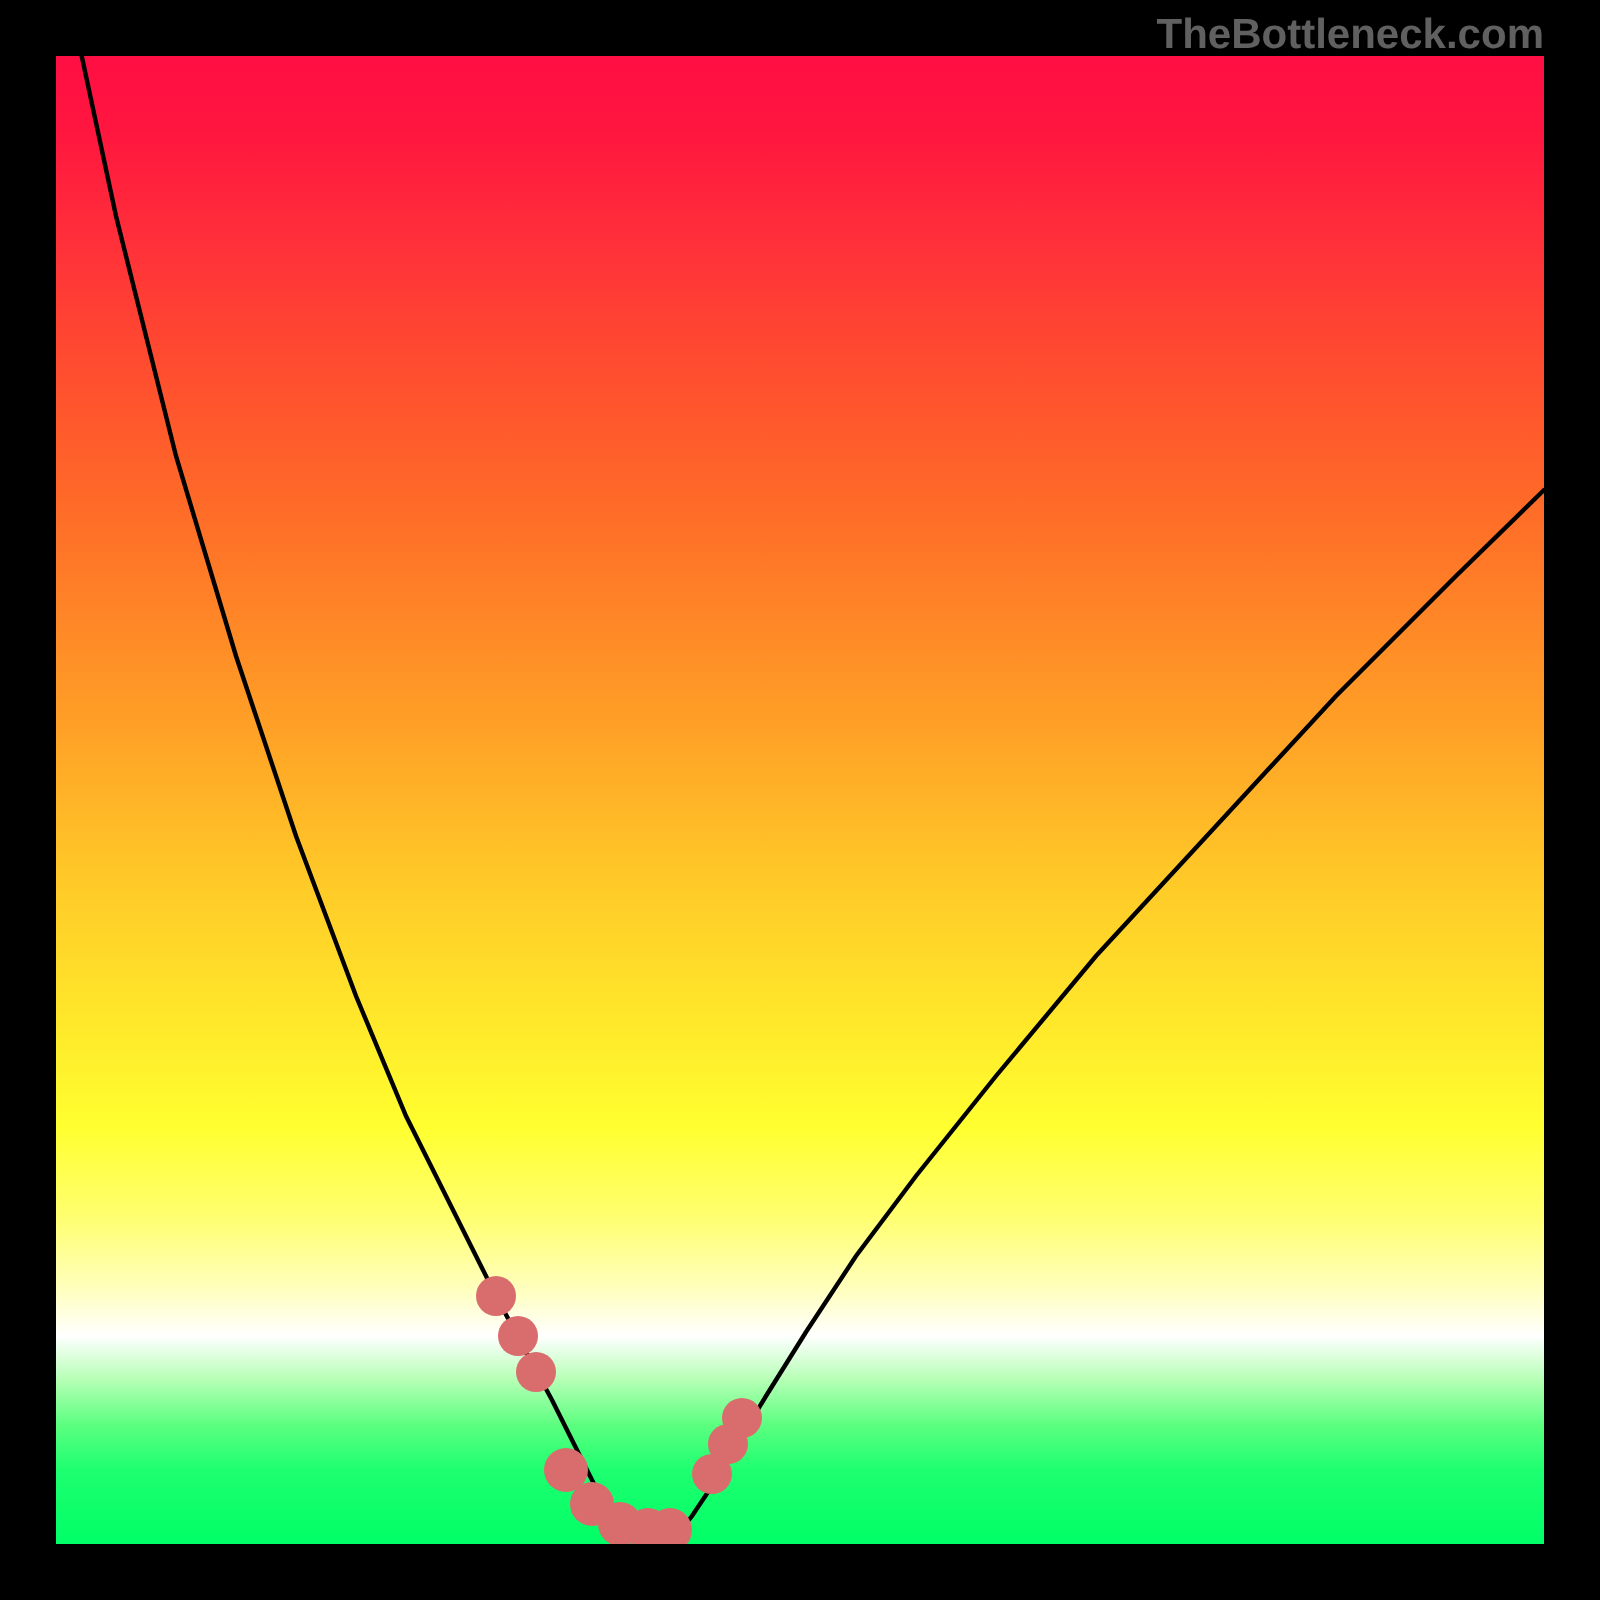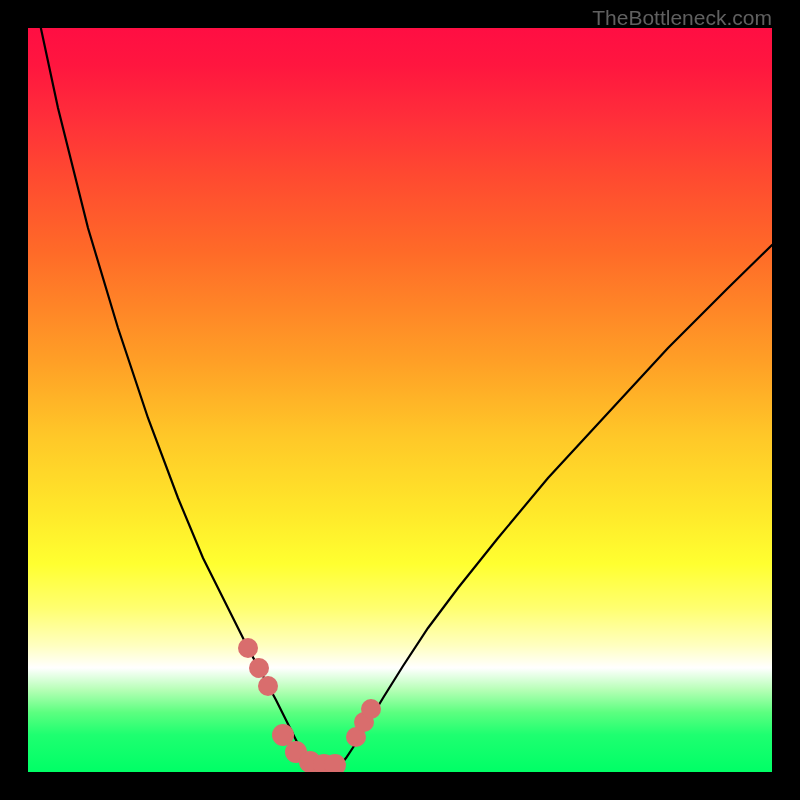--- a/index.html
+++ b/index.html
@@ -10,21 +10,21 @@
     background: #000;
     position: relative;
     font-family: Arial, sans-serif;
   }
   .watermark {
     position: absolute;
     top: 6px;
     right: 28px;
     color: #606060;
     font-size: 21px;
-    font-weight: normal;
+    font-weight: bold;
     letter-spacing: 0px;
     z-index: 10;
   }
   .plot-area {
     position: absolute;
     left: 28px;
     top: 28px;
     width: 744px;
     height: 744px;
     background: linear-gradient(to bottom,

